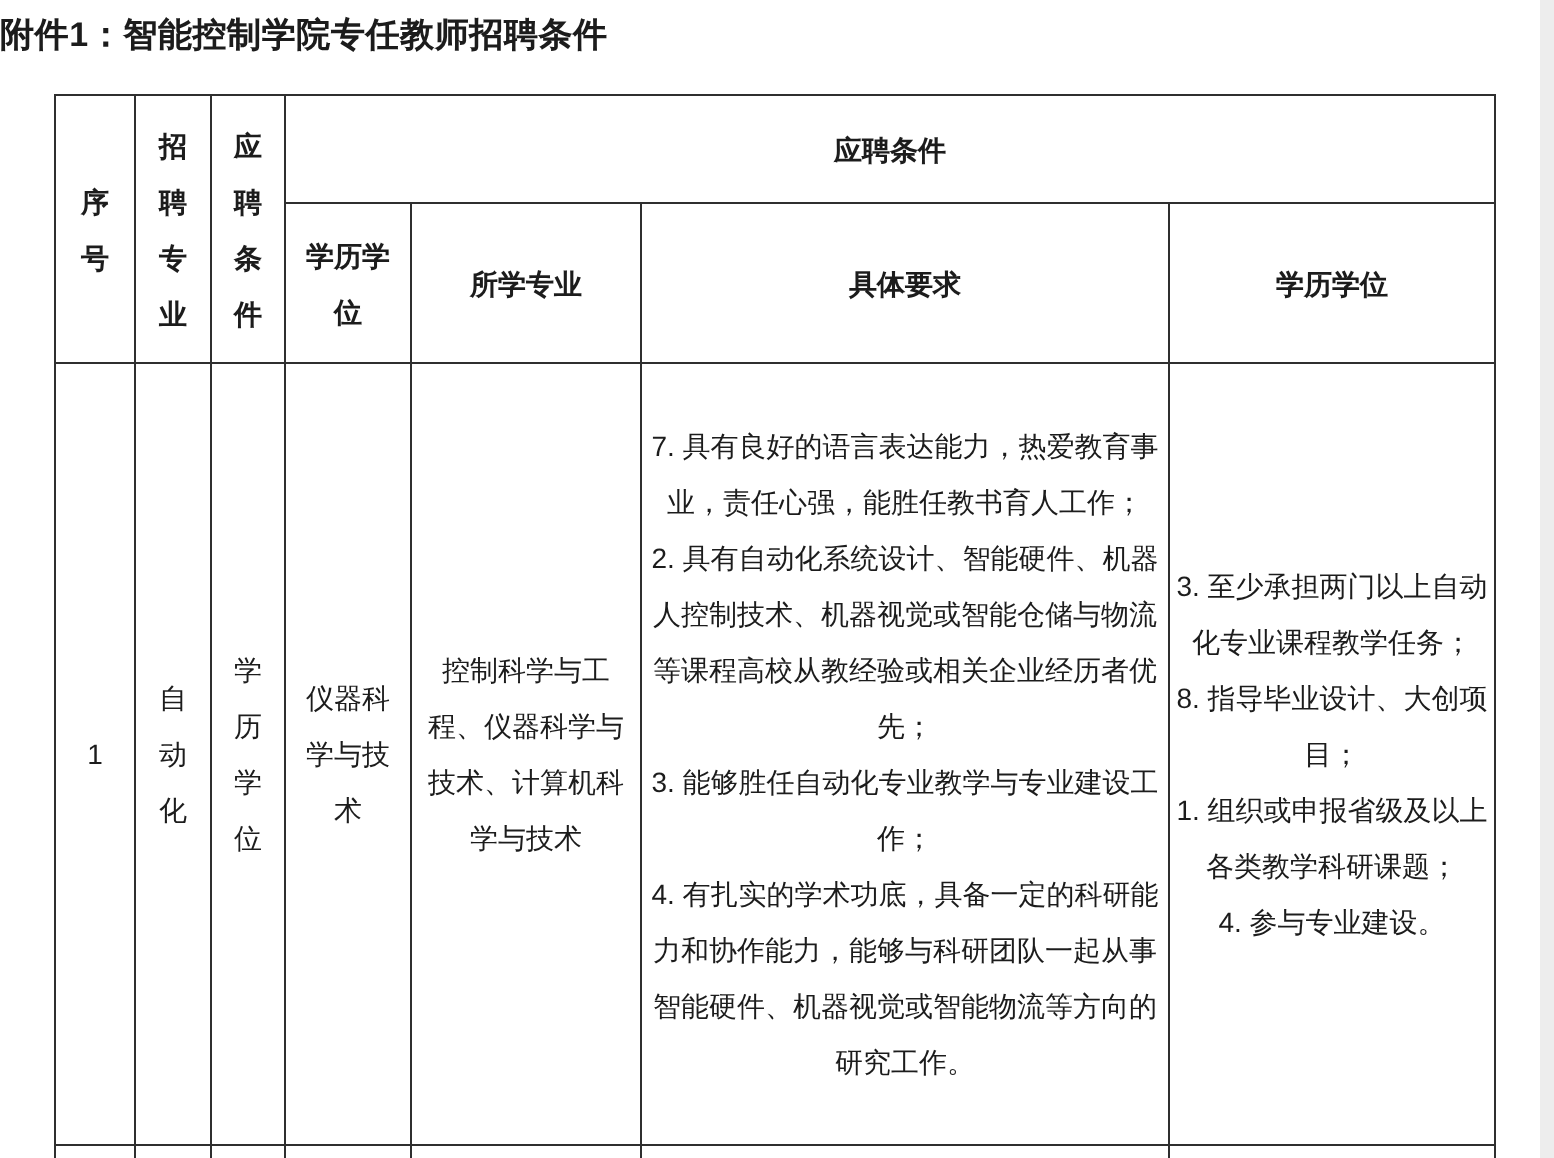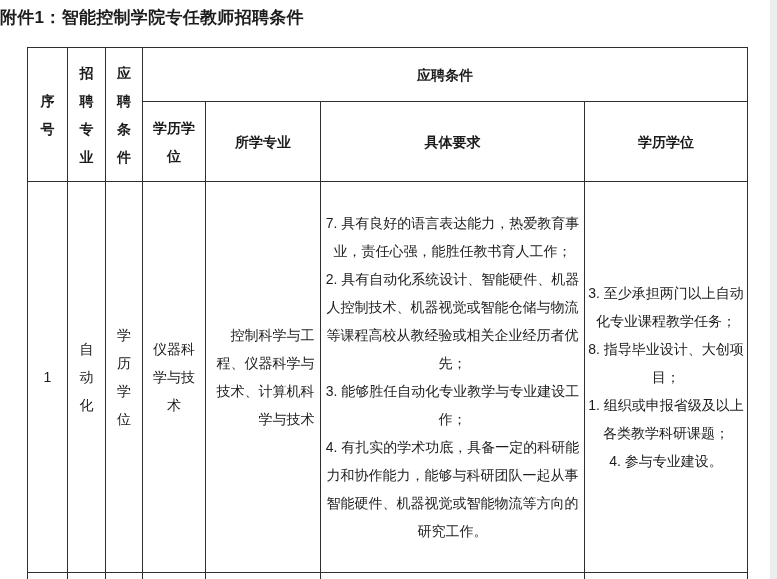--- a/index.html
+++ b/index.html
@@ -40,21 +40,21 @@
   .recruit-table th { font-weight: bold; }
   .row-head1 th { height: 54px; }
   .row-head2 th { height: 80px; }
   .row-data td  { height: 391px; }
   .row-stub td  { height: 48px; }
   
   .vtext { display: block; width: 16px; margin: 0 auto; word-break: break-all; }
   
   .wrap-narrow { display: block; max-width: 46px; margin: 0 auto; }
   
-  .wrap-mid { display: block; max-width: 103px; margin: 0 auto; text-align: right; }
+  .wrap-mid { display: block; max-width: 103px; margin: 0 auto; }
   .cell-left { text-align: left; padding: 0 7px; }
   .edge-strip {
     position: absolute;
     top: 0; right: 0;
     width: 7px; height: 579px;
     background: var(--edge-strip, #ededed);
   }
 </style>
 </head>
 <body>

